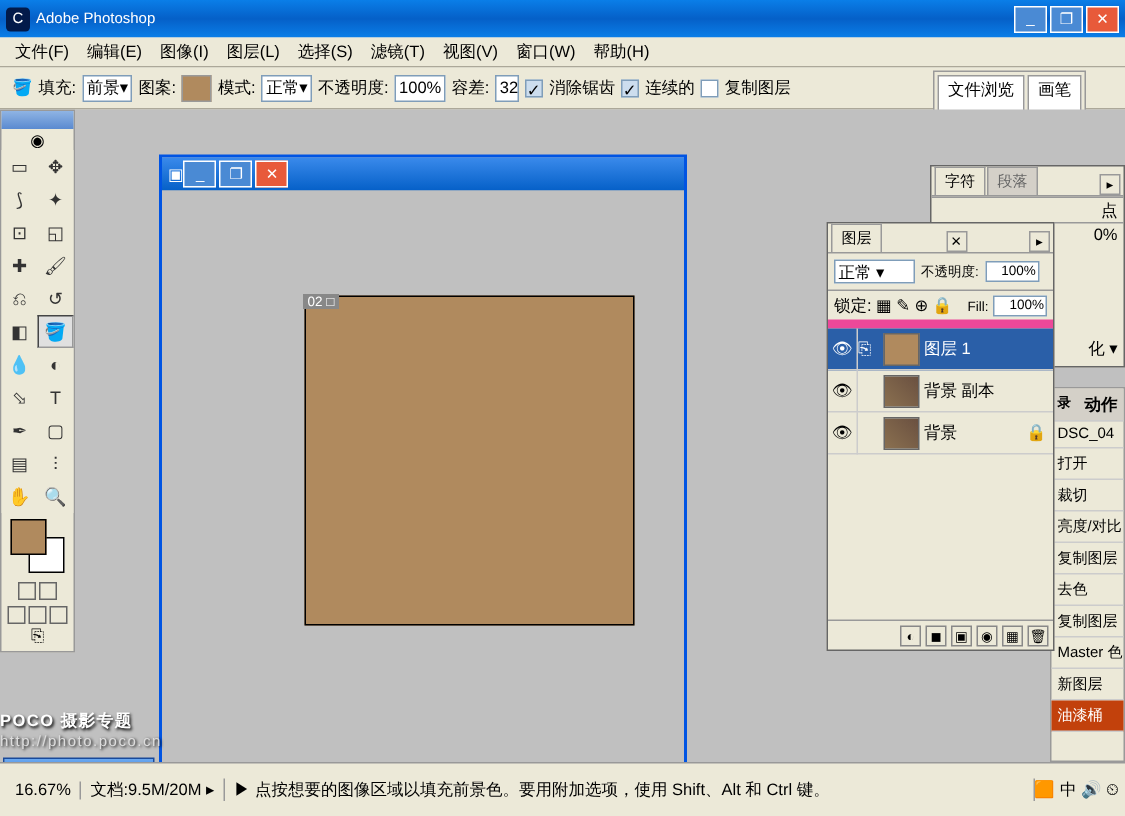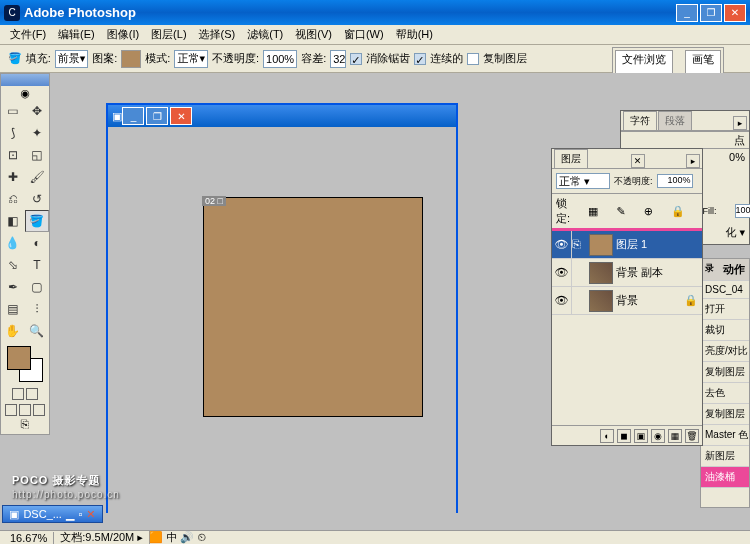--- a/index.html
+++ b/index.html
@@ -1,19 +1,19 @@
 <!DOCTYPE html>
 <html><head>
 <meta charset="utf-8">
 <style>
 *{box-sizing:border-box;margin:0;padding:0;font-family:"Microsoft YaHei",SimSun,sans-serif;font-size:11px}
 body{width:750px;height:544px;background:#e8e8e8;overflow:hidden;position:relative}
 .titlebar{height:25px;background:linear-gradient(#0a7ee8,#0560c8,#0a7ee8);display:flex;align-items:center;padding:0 4px;color:#fff}
 .titlebar .icon{width:16px;height:16px;background:#021a4a;border-radius:3px;margin-right:4px;display:flex;align-items:center;justify-content:center;font-size:10px}
-.titlebar .title{flex:1;font-weight:bold;font-size:13px}
+.titlebar .title{flex:1;font-weight:normal;font-size:10px}
 .winbtns{display:flex;gap:2px}
 .winbtn{width:22px;height:18px;border:1px solid #fff;display:flex;align-items:center;justify-content:center;font-size:10px;color:#fff;background:#4a8ad4}
 .winbtn.close{background:#e85a3a}
 .menubar{height:20px;background:#ece9d8;display:flex;align-items:center;padding:0 4px;border-bottom:1px solid #aca899}
 .menubar span{padding:2px 6px;color:#000}
 .optbar{height:28px;background:#ece9d8;display:flex;align-items:center;padding:0 8px;border-bottom:1px solid #aca899;gap:4px}
 .optbar .sel{border:1px solid #7f9db9;background:#fff;padding:1px 2px;height:18px;display:inline-flex;align-items:center}
 .optbar .sw{width:20px;height:18px;border:1px solid #999;background:#b08a5e}
 .optbar .chk{width:12px;height:12px;border:1px solid #7f9db9;background:#fff}
 .workspace{position:relative;height:471px;background:#c0c0c0}
@@ -50,30 +50,30 @@
 .lrow.sel{background:#2a5fa8;color:#fff}
 .leye{width:20px;height:28px;border-right:1px solid #ccc;display:flex;align-items:center;justify-content:center}
 .lthumb{width:24px;height:22px;border:1px solid #666;margin:0 3px}
 .lthumb.brown{background:#b08a5e}
 .lthumb.img{background:linear-gradient(45deg,#8a7050,#6a5040)}
 .lfooter{height:20px;border-top:1px solid #999;display:flex;align-items:center;justify-content:flex-end;gap:3px;padding:0 3px}
 .lfooter span{width:14px;height:14px;border:1px solid #888;font-size:9px;display:flex;align-items:center;justify-content:center}
 .sidepanel{position:absolute;right:0;top:85px;width:50px;height:360px;background:#ece9d8;border:1px solid #999;z-index:2}
 .sidepanel .srow{padding:3px 4px;border-bottom:1px solid #ccc;font-size:10px;white-space:nowrap;overflow:hidden}
 .sidepanel .shdr{background:#d4d0c8;font-weight:bold}
-.sidepanel .sact{background:#ec4899;color:#fff}
-.statusbar{position:absolute;bottom:0;left:0;right:0;height:14px;background:#ece9d8;border-top:1px solid #999;display:flex;align-items:center;padding:0 4px;font-size:10px}
+.sidepanel .sact{background:#c2410c;color:#fff}
+.statusbar{position:absolute;bottom:0;left:0;right:0;height:36px;background:#ece9d8;border-top:1px solid #999;display:flex;align-items:center;padding:0 4px;font-size:10px}
 .statusbar .sseg{padding:0 6px;border-right:1px solid #999}
 .docfooter{position:absolute;bottom:20px;left:0;right:0;height:20px;display:flex;align-items:center}
 .doctab{height:18px;background:linear-gradient(#6aa8f0,#2a6dd0);color:#fff;padding:0 6px;display:flex;align-items:center;gap:4px;border:1px solid #1a4a9a;margin-left:2px}
-.watermark{position:absolute;left:12px;bottom:44px;color:#fff;font-weight:bold;font-size:18px;text-shadow:1px 1px 2px #000;letter-spacing:1px}
+.watermark{position:absolute;left:0;bottom:44px;color:#fff;font-weight:bold;font-size:18px;text-shadow:1px 1px 2px #000;letter-spacing:1px}
 .watermark .sub{font-size:10px;color:#ddd;display:block;font-weight:normal}
-.rbtns{height:32px;background:#ece9d8;display:flex;gap:12px;padding:2px;border:1px solid #999;position:absolute;right:8px;top:-26px}
+.rbtns{height:32px;background:#ece9d8;display:flex;gap:2px;padding:2px;border:1px solid #999;position:absolute;right:8px;top:-26px}
 .rbtns span{border:1px solid #999;padding:1px 6px;background:#fff}
-.lockrow{display:flex;align-items:center;padding:2px 4px;border-bottom:3px solid #ec4899;gap:18px;font-size:10px}
+.lockrow{display:flex;align-items:center;padding:2px 4px;border-bottom:6px solid #ec4899;gap:3px;font-size:10px}
 .tinyinp{border:1px solid #7f9db9;background:#fff;width:36px;height:14px;font-size:9px;text-align:right;padding-right:1px}
 </style>
 </head>
 <body>
 
 <div class="titlebar">
   <span class="icon">C</span>
   <span class="title">Adobe Photoshop</span>
   <div class="winbtns">
     <div class="winbtn">_</div>
@@ -277,15 +277,16 @@
       <span>DSC_...</span>
       <span>▁</span>
       <span>▫</span>
       <span style="color:#e85a3a">✕</span>
     </div>
   </div>
 
   <div class="statusbar">
     <span class="sseg">16.67%</span>
     <span class="sseg"><span>文档:9.5M/20M</span> ▸</span>
+    <span class="sseg" style="flex:1">▶ <span>点按想要的图像区域以填充前景色。要用附加选项，使用 Shift、Alt 和 Ctrl 键。</span></span>
     <span>🟧 中 🔊 ⏲</span>
   </div>
 </div>
 
 </body></html>

